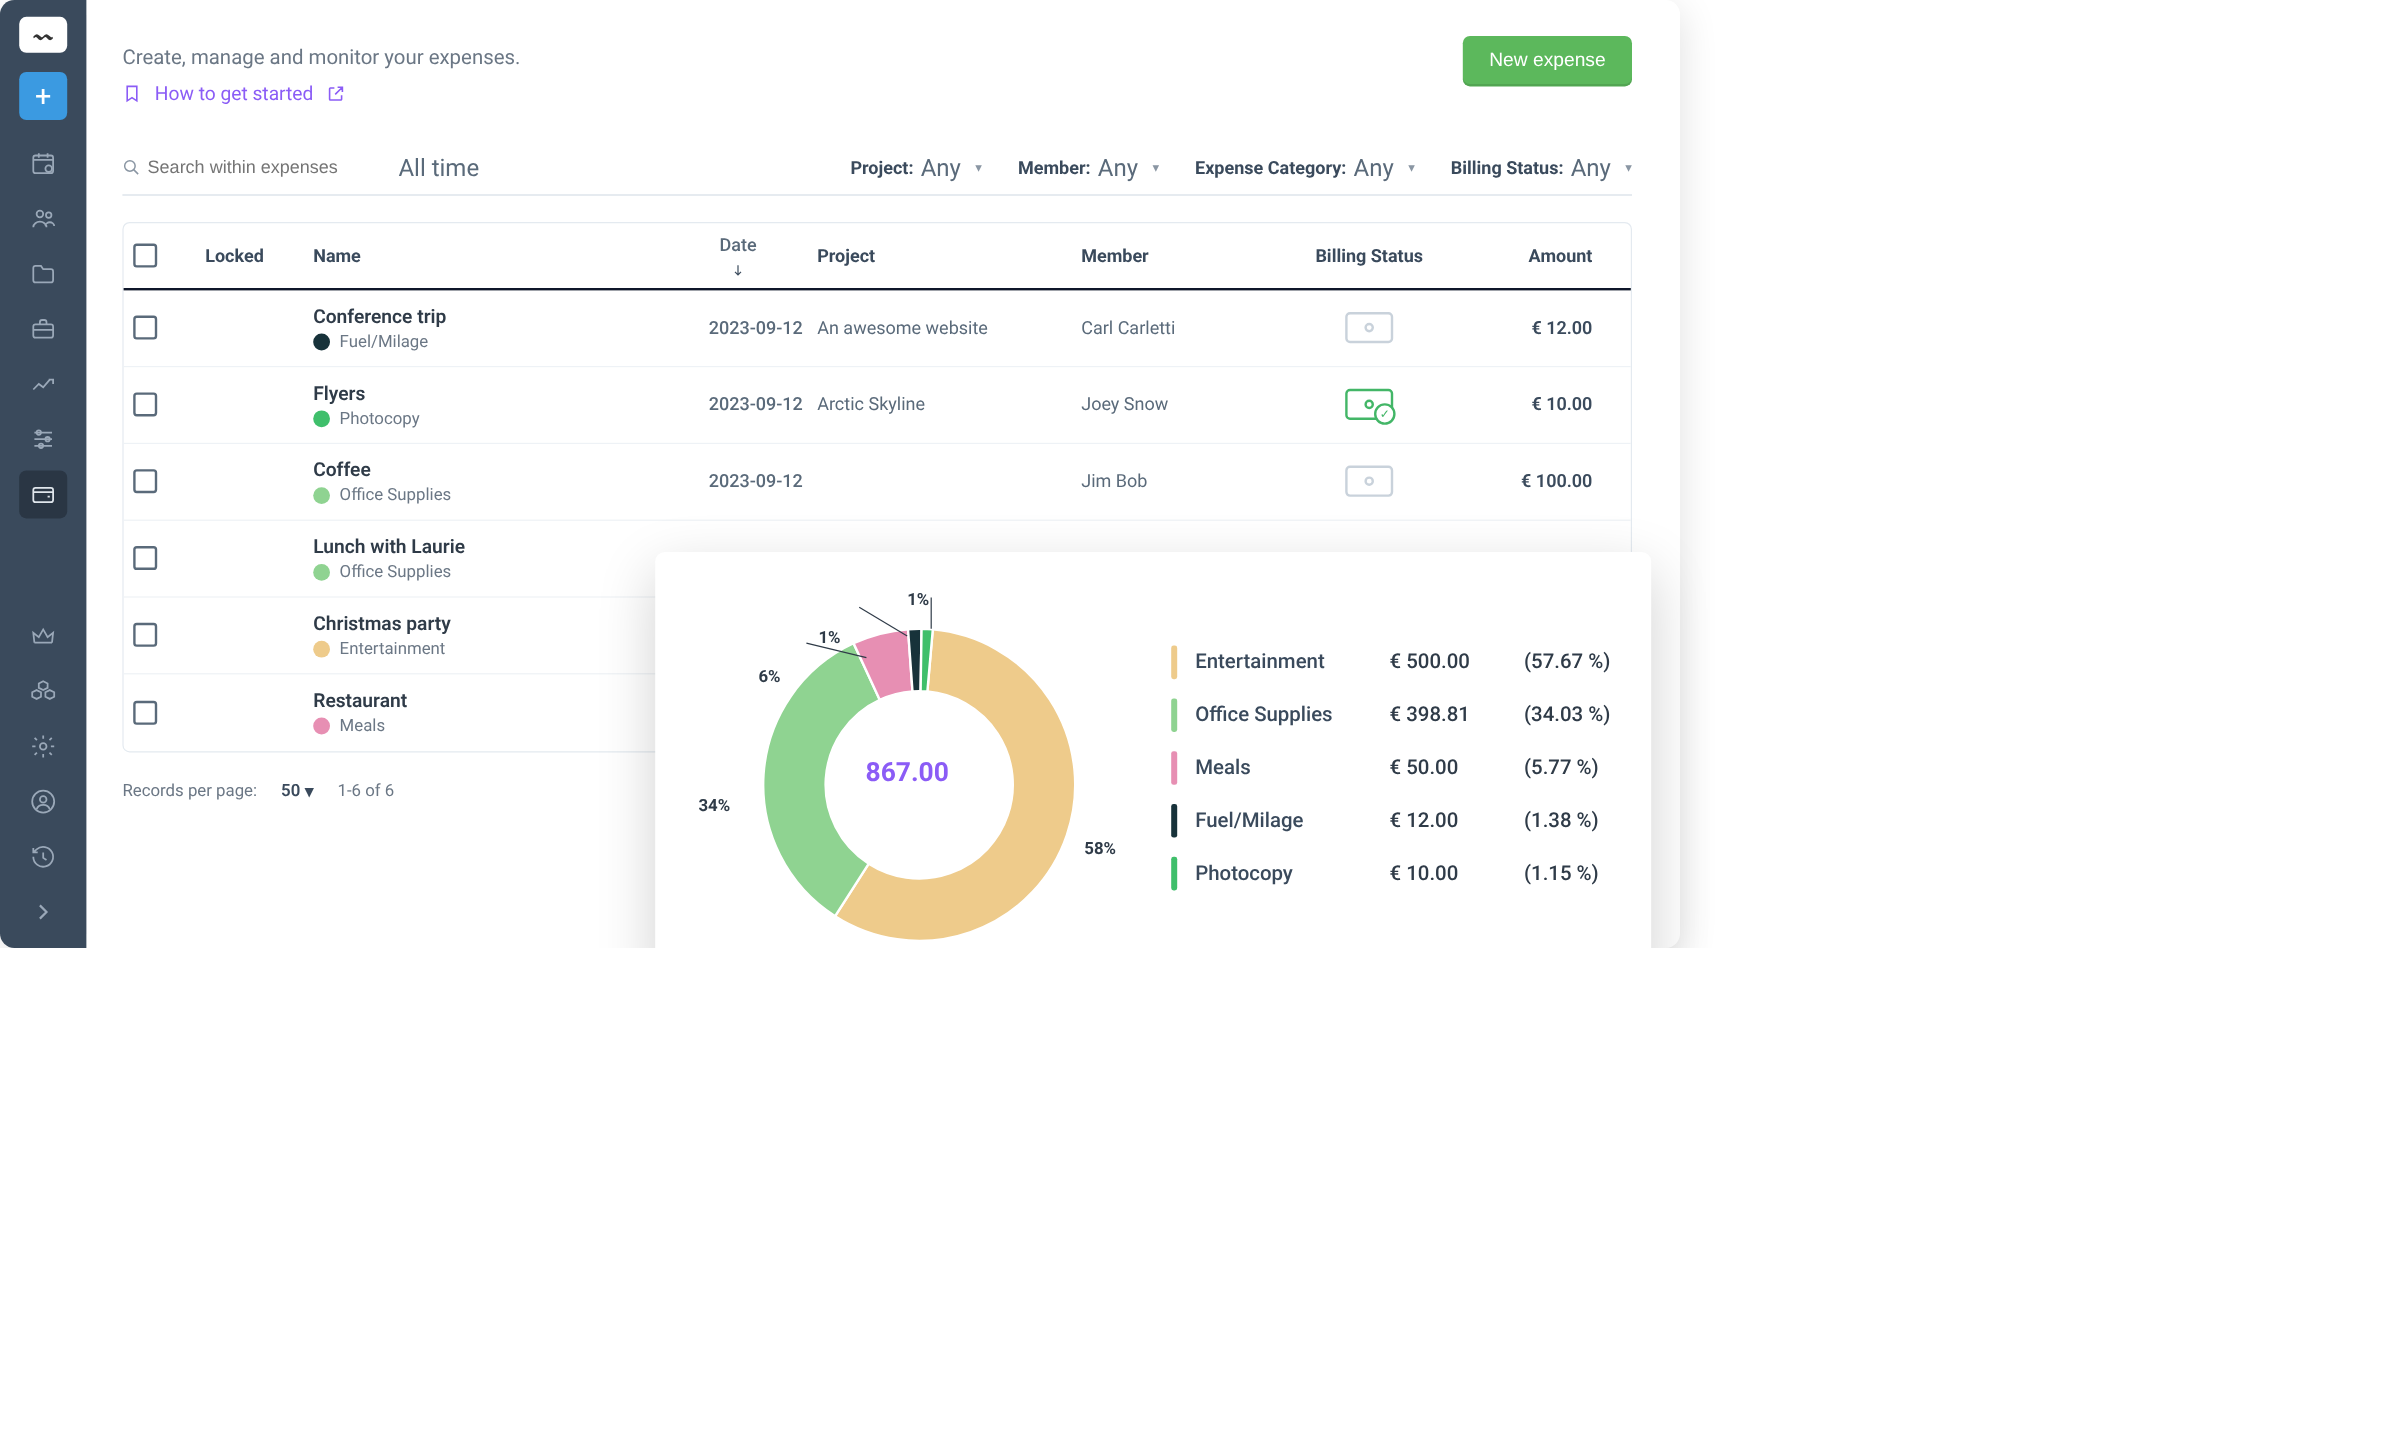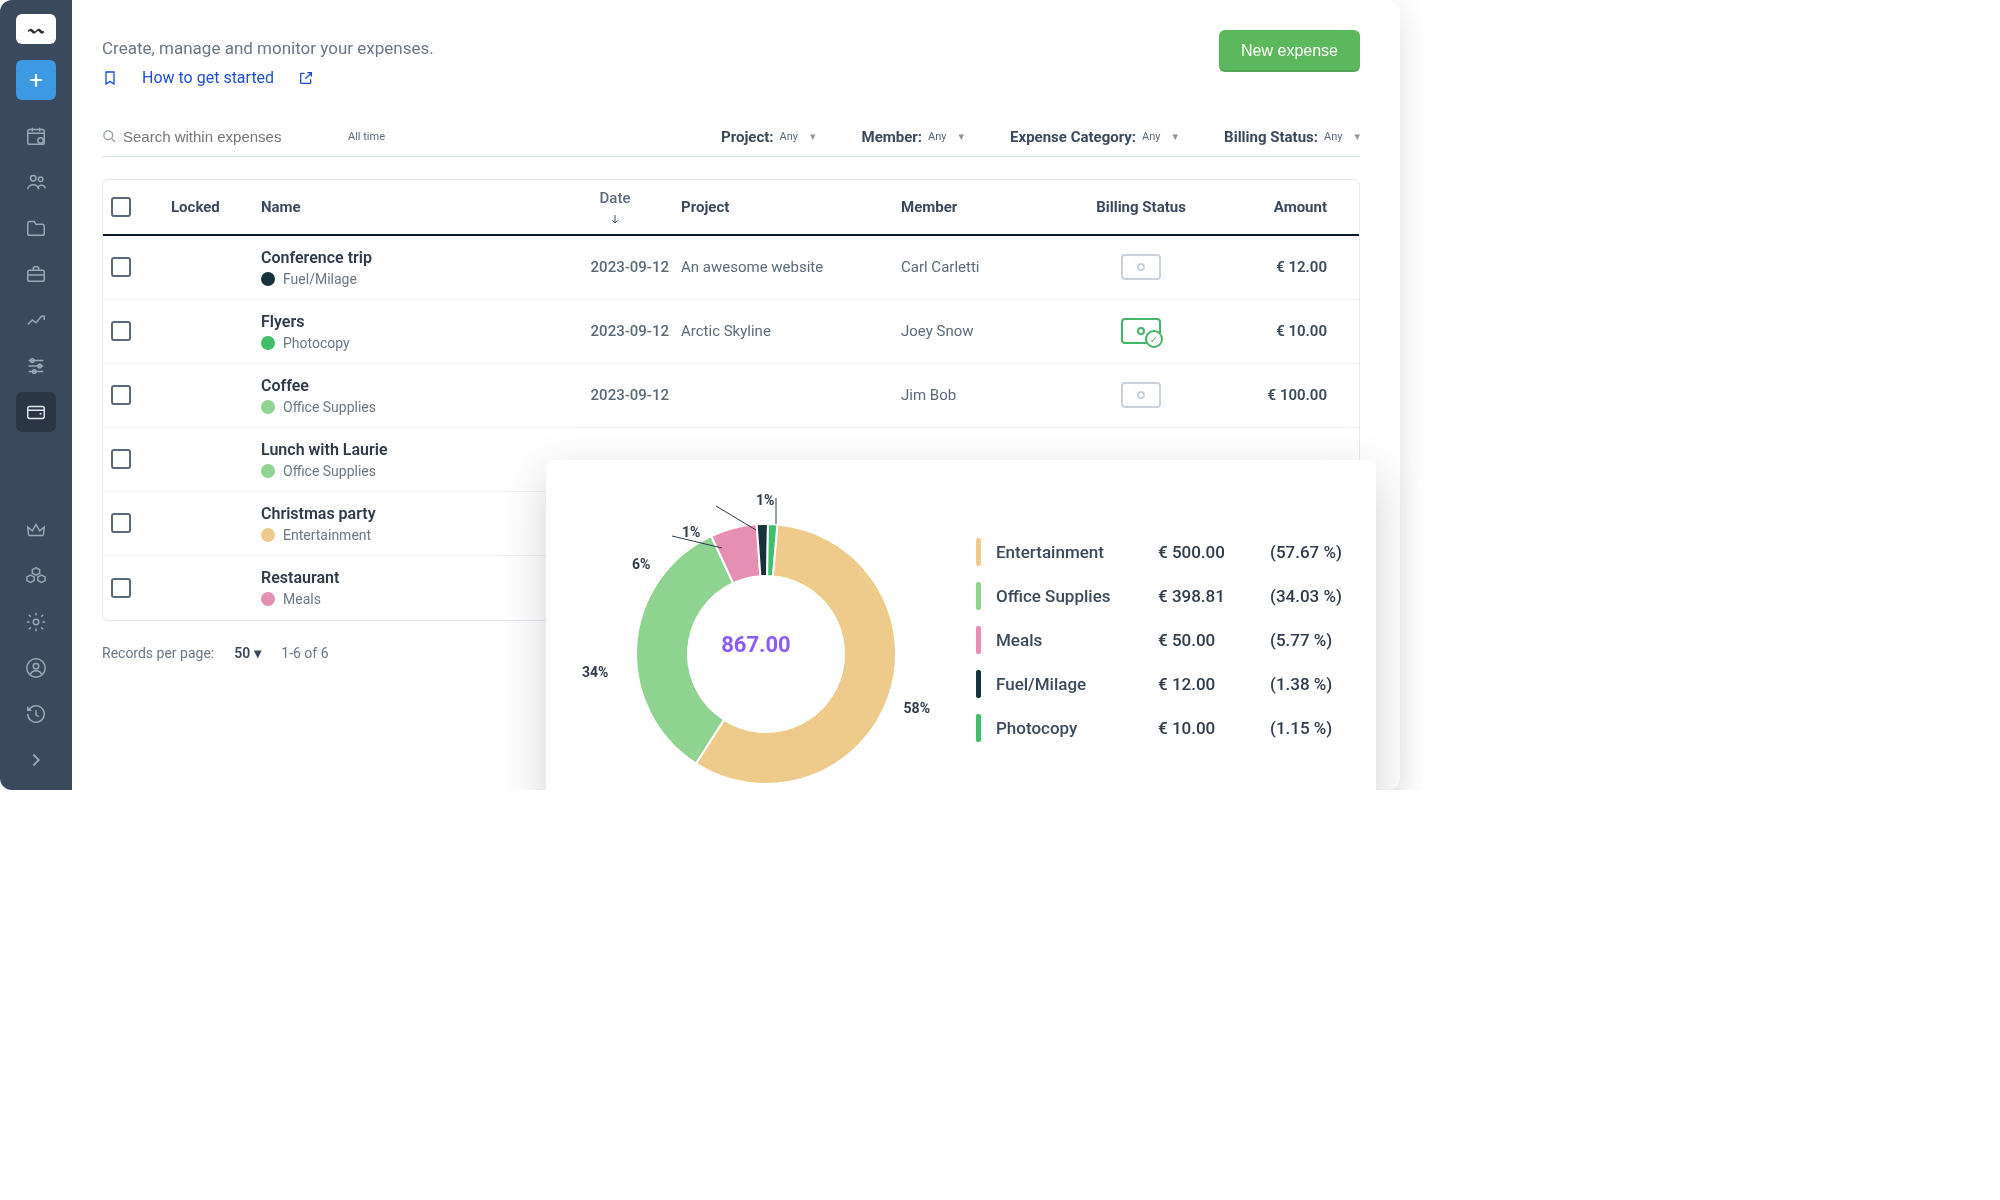--- a/index.html
+++ b/index.html
@@ -12,29 +12,29 @@
   .sidebar-btn.active { background: #2a3644; color: #e0e6ec; }
   .sidebar-btn.add { background: #3b9ae1; color: #fff; font-size: 24px; font-weight: 400; margin-bottom: 10px;}
   .sidebar-spacer { flex: 1; }
   .sidebar-chevron { width: 40px; height: 40px; display:flex; align-items:center; justify-content:center; color:#9aa8b8; margin-bottom:10px; cursor:pointer;}
   .sidebar svg { width: 22px; height: 22px; }
   
   .main { flex: 1; padding: 30px 40px 20px 30px; overflow: hidden; position: relative; }
   .header-row { display: flex; justify-content: space-between; align-items: flex-start; }
   .page-title { font-size: 34px; font-weight: 700; color: #2f3b48; }
   .page-sub { font-size: 17px; color: #6b7785; margin-top: 8px; }
-  .help-link { display: inline-flex; align-items: center; gap: 24px; color: #1d4ed8; font-size: 16px; margin-top: 10px; cursor:pointer;}
+  .help-link { display: inline-flex; align-items: center; gap: 11px; color: #8b5cf6; font-size: 16px; margin-top: 10px; cursor:pointer;}
   .help-link svg { width: 16px; height: 16px; }
   .btn-primary { background: #5cb85c; color: #fff; border: none; border-radius: 6px; padding: 12px 22px; font-size: 16px; font-weight: 500; cursor: pointer; box-shadow: inset 0 -2px 0 rgba(0,0,0,0.1);}
   
-  .filters { display: flex; gap: 16px; margin-top: 28px; border-bottom: 1px solid #d6dee6; align-items: center;}
+  .filters { display: flex; gap: 0; margin-top: 28px; border-bottom: 1px solid #d6dee6; align-items: center;}
   .filter { padding: 10px 0 10px 0; margin-right: 30px; display:flex; align-items:center; gap:6px;}
   .filter.search { flex: 0 0 200px; color:#8a96a3; }
   .filter-label { font-weight: 700; color: #3a4a5c; font-size: 15px;}
-  .filter-val { color: #5a6a7a; font-size: 11px; }
+  .filter-val { color: #5a6a7a; font-size: 20px; }
   .filter-caret { color: #8a96a3; font-size: 11px; margin-left: 6px; }
   .filter.search input { border:none; outline:none; font-size:15px; color:#5a6a7a; width:160px;}
   
   .table { margin-top: 22px; border: 1px solid #e4eaf0; border-radius: 6px; }
   .thead, .trow { display: grid; grid-template-columns: 60px 90px 300px 120px 220px 160px 160px 120px; align-items: center; padding: 0 8px; }
   .thead { height: 56px; font-weight: 700; color: #3a4a5c; font-size: 15px; border-bottom: 2px solid #0f172a;}
   .thead .col-date { display:flex; align-items:center; gap:6px; justify-content:flex-end;flex-direction:column;}
   .trow { height: 64px; border-bottom: 1px solid #eef2f6; font-size: 15px; color: #3a4a5c;}
   .trow:last-child { border-bottom: none; }
   .name-cell .exp-name { font-weight: 600; color: #2f3b48; font-size: 16px;}

